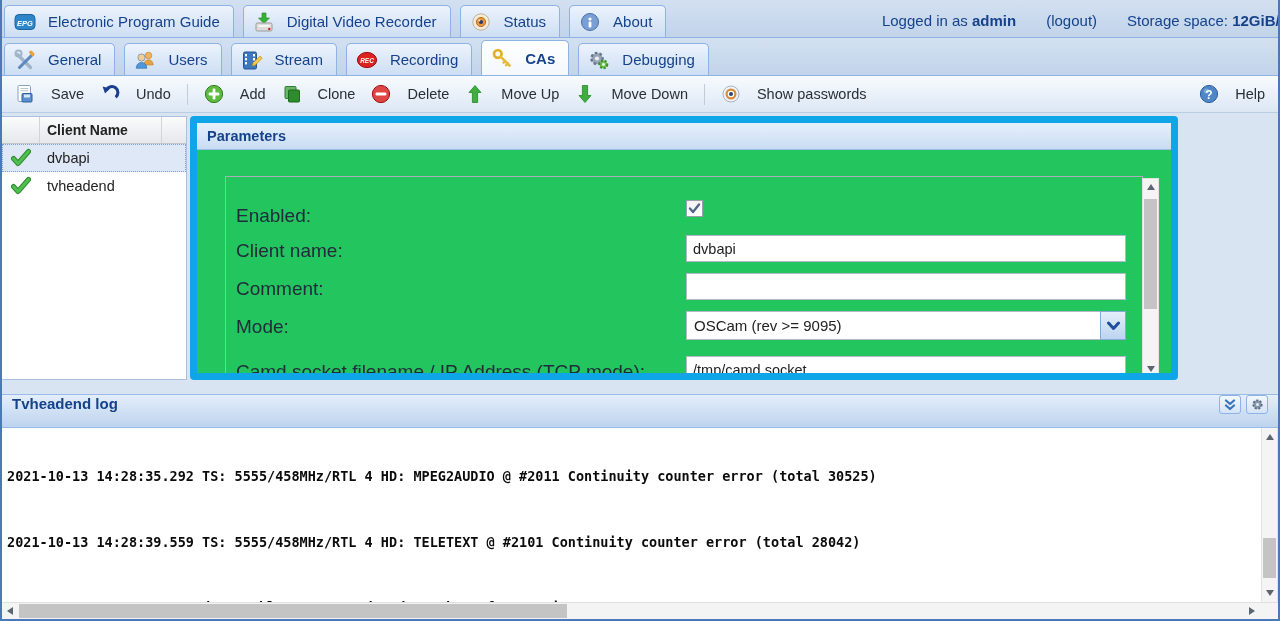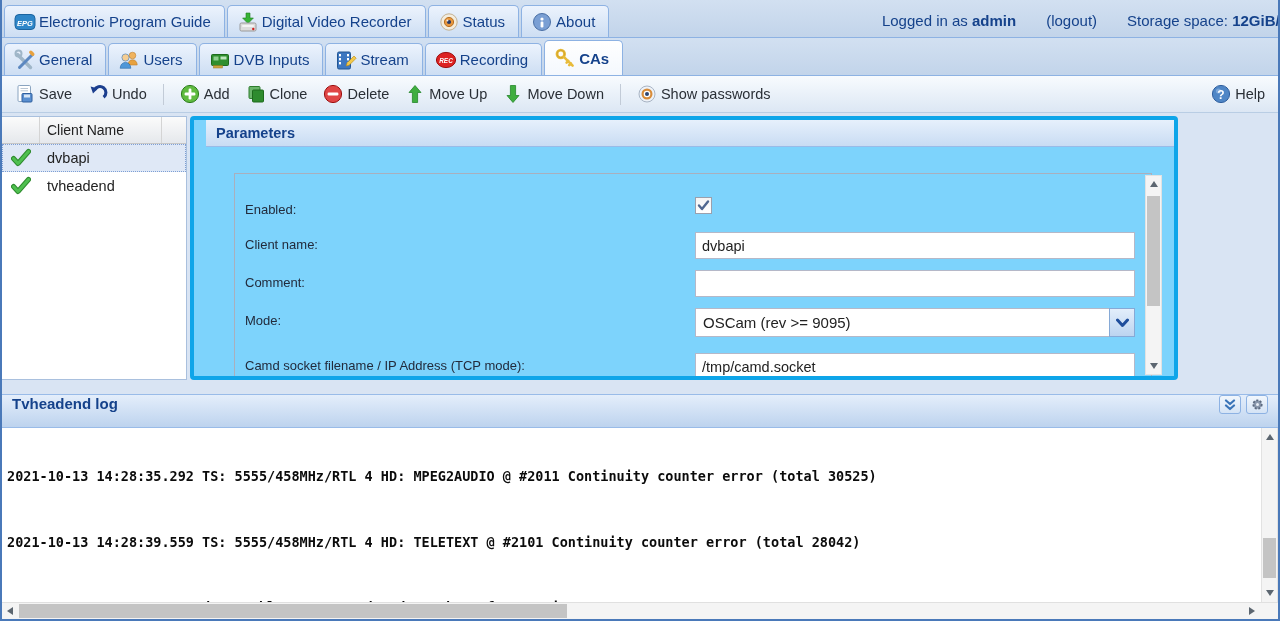--- a/index.html
+++ b/index.html
@@ -4,53 +4,53 @@
 <style>
   * { box-sizing: border-box; margin:0; padding:0; }
   html,body { width:1280px; height:621px; overflow:hidden; }
   body { font-family:"Liberation Sans",sans-serif; background:#d9e4f3; position:relative; }
   #viewport { position:absolute; inset:0; border-left:2px solid #4a79b9; border-right:2px solid #4a79b9; border-bottom:2px solid #4a79b9; overflow:hidden; background:#d9e4f3; }
 
   
   .tabstrip { position:absolute; left:0; right:0; height:38px; background:linear-gradient(#d2e0f1,#c2d4ea); border-bottom:1px solid #8db2e3; display:flex; align-items:flex-end; padding-left:2px; overflow:hidden; }
   #tabs-main { top:0; }
   #tabs-config { top:38px; }
-  .tab { display:flex; align-items:center; gap:3px; height:32px; margin-right:2px; padding:0 13px 0 9px; background:linear-gradient(#ecf3fd,#cddef3); border:1px solid #8db2e3; border-bottom:none; border-radius:5px 5px 0 0; color:#15428b; font-size:15px; white-space:nowrap; cursor:pointer; flex:none; }
+  .tab { display:flex; align-items:center; gap:12px; height:32px; margin-right:9px; padding:0 13px 0 9px; background:linear-gradient(#ecf3fd,#cddef3); border:1px solid #8db2e3; border-bottom:none; border-radius:5px 5px 0 0; color:#15428b; font-size:15px; white-space:nowrap; cursor:pointer; flex:none; }
   .tab.active { background:linear-gradient(#ffffff,#f4f8fd); font-weight:bold; height:35px; }
   .ticon { width:22px; height:22px; flex:none; }
   .loginbox { margin-left:auto; display:flex; align-items:center; gap:30px; color:#15428b; font-size:15px; padding-bottom:8px; margin-right:-10px; white-space:nowrap; }
   .loginbox b { font-weight:bold; }
 
   
   #toolbar { position:absolute; top:76px; left:0; right:0; height:37px; background:linear-gradient(#f8fbfe,#dce7f4); border-bottom:1px solid #b9cde4; display:flex; align-items:center; padding:0 8px; gap:6px; font-size:14.5px; color:#2a2f36; }
-  .tbtn { display:flex; align-items:center; gap:4px; padding:3px 5px; border-radius:3px; cursor:pointer; white-space:nowrap; }
+  .tbtn { display:flex; align-items:center; gap:16px; padding:3px 5px; border-radius:3px; cursor:pointer; white-space:nowrap; }
   .tbtn .ticon { width:20px; height:20px; }
   .tsep { width:1px; height:21px; background:#c2cbd7; margin:0 5px; }
   #help-btn { margin-left:auto; }
 
   
   #content { position:absolute; top:113px; left:0; right:0; height:281px; background:#d9e4f3; }
 
   
   #client-grid { position:absolute; left:0; top:3px; width:185px; height:264px; background:#fff; border:1px solid #a9c0de; border-left:none; }
-  .grid-hd { height:27px; background:linear-gradient(#fbfbfb,#e5e8ec); border-bottom:1px solid #c6c6c6; display:flex; align-items:flex-end; font-size:14px; color:#222; }
+  .grid-hd { height:27px; background:linear-gradient(#fbfbfb,#e5e8ec); border-bottom:1px solid #c6c6c6; display:flex; align-items:flex-end; font-size:14px; color:#222;font-weight:bold; }
   .grid-hd .c1 { width:38px; height:100%; border-right:1px solid #d4d4d4; }
   .grid-hd .c2 { width:122px; height:100%; border-right:1px solid #d4d4d4; display:flex; align-items:center; padding-left:7px; }
   .grow { height:28px; display:flex; align-items:center; font-size:14.5px; color:#222; cursor:pointer; }
   .grow.selected { background:#dfe8f6; outline:1px dotted #7e9fd4; outline-offset:-1px; }
   .grow .ic { width:38px; display:flex; justify-content:center; }
   .grow .nm { padding-left:7px; }
 
   
-  #params { position:absolute; left:188px; top:3px; width:988px; height:264px; border:4px solid #0ea5e9; border-radius:4px; background:#7dd3fc; overflow:hidden;padding-left:12px; }
+  #params { position:absolute; left:188px; top:3px; width:988px; height:264px; border:7px solid #0ea5e9; border-radius:4px; background:#22c55e; overflow:hidden; }
   .phead { height:27px; background:linear-gradient(#e6f0fc,#c9dcf3); border-bottom:1px solid #99bbe8; color:#15428b; font-weight:bold; font-size:14.5px; display:flex; align-items:center; padding:0 10px; }
   .pbody { position:relative; height:235px; overflow:hidden; }
   .fieldset-box { position:absolute; left:28px; top:26px; width:918px; height:300px; border:1px solid #a9afbd; }
   .frow { position:absolute; left:39px; display:flex; }
-  .flabel { width:450px; font-size:13px; color:#222b3c; padding-top:5px; }
+  .flabel { width:450px; font-size:19px; color:#222b3c; padding-top:5px; }
   .ftext { width:440px; height:27px; border:1px solid #b5b8c8; background:#fff; font-family:"Liberation Sans",sans-serif; font-size:14.5px; color:#222; padding:0 6px; }
   .fcheck { width:17px; height:17px; border:1px solid #9aa0ad; background:linear-gradient(#f4f4f4,#ffffff); display:flex; align-items:center; justify-content:center; cursor:pointer; }
   .combo { width:440px; height:29px; display:flex; cursor:pointer; }
   .combo .cval { flex:1; border:1px solid #b5b8c8; border-right:none; background:#fff; font-size:15px; color:#222; display:flex; align-items:center; padding:0 7px; }
   .combo .ctrig { width:26px; border:1px solid #86a9d6; background:linear-gradient(#e3eefb,#bcd4f0); display:flex; align-items:center; justify-content:center; }
 
   
   .vscroll { position:absolute; width:17px; background:#f4f4f4; border:1px solid #e2e2e2; }
   .sb-btn { position:absolute; left:0; width:15px; height:16px; display:flex; align-items:center; justify-content:center; cursor:pointer; }
   .tri-up { width:0; height:0; border-left:4px solid transparent; border-right:4px solid transparent; border-bottom:6px solid #5c6670; }
@@ -130,29 +130,20 @@
       <svg class="ticon" viewBox="0 0 22 22">
           <circle cx="14.5" cy="6.5" r="3.3" fill="#f0b35e" stroke="#c08030" stroke-width=".6"></circle>
           <path d="M9.8 16c0-3.2 2.1-5.2 4.7-5.2s4.7 2 4.7 5.2z" fill="#e8a23f" stroke="#c08030" stroke-width=".6"></path>
           <circle cx="7.5" cy="8.5" r="3.6" fill="#f5cd92" stroke="#3d77b5" stroke-width=".6"></circle>
           <path d="M2.2 19.3c0-3.6 2.3-5.9 5.3-5.9s5.3 2.3 5.3 5.9z" fill="#4f97d8" stroke="#2b6aa8" stroke-width=".6"></path>
         </svg>
       <span>Users</span>
     </div>
     <div class="tab">
       <svg class="ticon" viewBox="0 0 22 22">
-          <rect x="2.5" y="5.5" width="17" height="11" rx="1" fill="#2f8f2f" stroke="#1d6b1d"></rect>
-          <rect x="4.5" y="7.5" width="5" height="4" fill="#8fd08f"></rect>
-          <rect x="11.5" y="7.5" width="6" height="3" fill="#bfe5bf"></rect>
-          <rect x="4.5" y="16.5" width="9" height="2.5" fill="#caa53f" stroke="#9a7a20" stroke-width=".5"></rect>
-        </svg>
-      <span>DVB Inputs</span>
-    </div>
-    <div class="tab">
-      <svg class="ticon" viewBox="0 0 22 22">
           <rect x="2.5" y="3" width="13" height="17" rx="1.5" fill="#3d77c0" stroke="#235693"></rect>
           <rect x="4" y="5" width="2" height="2.4" fill="#fff"></rect>
           <rect x="4" y="9" width="2" height="2.4" fill="#fff"></rect>
           <rect x="4" y="13" width="2" height="2.4" fill="#fff"></rect>
           <rect x="12" y="5" width="2" height="2.4" fill="#fff"></rect>
           <rect x="12" y="9" width="2" height="2.4" fill="#fff"></rect>
           <rect x="12" y="13" width="2" height="2.4" fill="#fff"></rect>
           <path d="M12 14 19 7l2.2 2.2-7 7-3 .8z" fill="#f2c94c" stroke="#b8860b" stroke-width=".6"></path>
         </svg>
       <span>Stream</span>
@@ -164,20 +155,29 @@
         </svg>
       <span>Recording</span>
     </div>
     <div class="tab active">
       <svg class="ticon" viewBox="0 0 22 22">
           <circle cx="6.8" cy="7" r="3.8" fill="none" stroke="#e8bb3a" stroke-width="2.8"></circle>
           <circle cx="6.8" cy="7" r="3.8" fill="none" stroke="#b8891a" stroke-width=".7" opacity=".6"></circle>
           <path d="M9.8 9.8 18.6 18.6M15.2 18.2l1.8-1.8M12.6 15.6l1.8-1.8" stroke="#e8bb3a" stroke-width="2.6" stroke-linecap="round"></path>
         </svg>
       <span>CAs</span>
+    </div>
+    <div class="tab">
+      <svg class="ticon" viewBox="0 0 22 22">
+          <circle cx="9" cy="9.5" r="5.6" fill="#97a5b5" stroke="#66788c" stroke-width="2.4" stroke-dasharray="2.6 2.1"></circle>
+          <circle cx="9" cy="9.5" r="2.1" fill="#e9eef5"></circle>
+          <circle cx="15.5" cy="15.5" r="3.8" fill="#6fbf4f" stroke="#3f8f2f" stroke-width="2" stroke-dasharray="2 1.7"></circle>
+          <circle cx="15.5" cy="15.5" r="1.4" fill="#e9f5e9"></circle>
+        </svg>
+      <span>Debugging</span>
     </div>
   </div>
 
   <div id="toolbar">
     <div class="tbtn">
       <svg class="ticon" viewBox="0 0 20 20">
           <rect x="3" y="1.5" width="12.5" height="16" rx="1.2" fill="#fff" stroke="#8aa4c0"></rect>
           <path d="M5.5 4.5h7.5M5.5 6.8h7.5" stroke="#b9c6d4" stroke-width="1"></path>
           <rect x="7" y="9.5" width="10" height="8.5" rx="1" fill="#5a8fd0" stroke="#2f5f9f"></rect>
           <rect x="9" y="10.5" width="6" height="3" fill="#d8e6f5"></rect>

